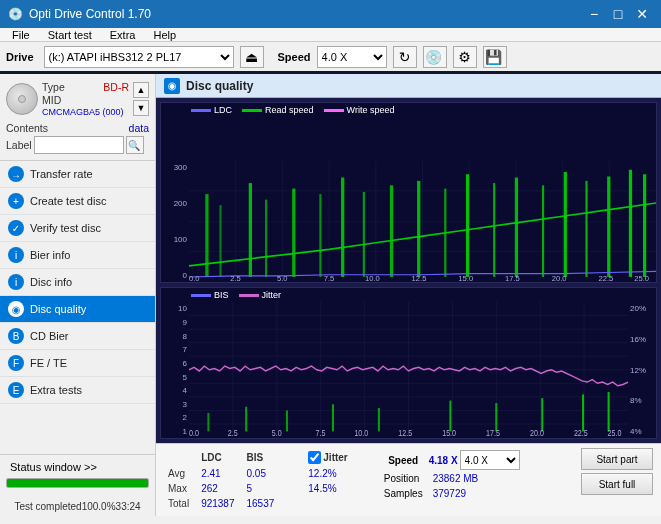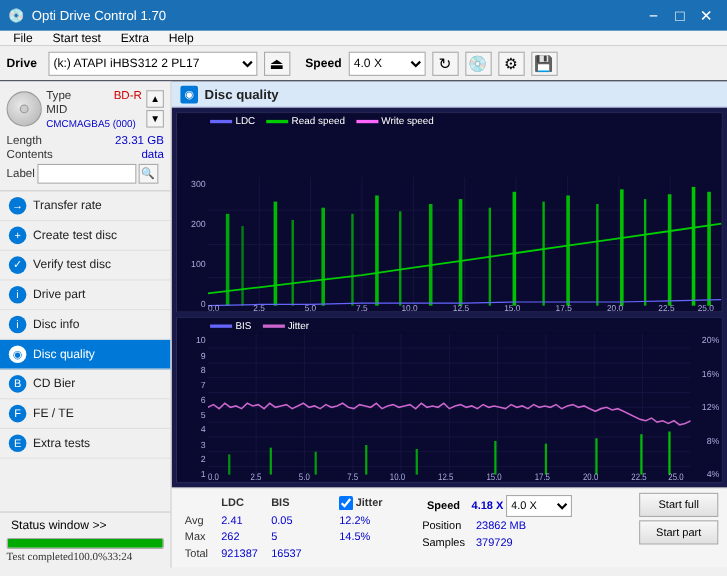--- a/index.html
+++ b/index.html
@@ -9,21 +9,21 @@
     .titlebar { background: #1a6fb5; color: white; display: flex; align-items: center; justify-content: space-between; padding: 4px 8px; height: 28px; }
     .titlebar-left { display: flex; align-items: center; gap: 6px; font-size: 12px; font-weight: 500; }
     .titlebar-right { display: flex; gap: 2px; }
     .titlebar-btn { background: transparent; border: none; color: white; cursor: pointer; width: 22px; height: 18px; font-size: 14px; display: flex; align-items: center; justify-content: center; }
 
     
     .menubar { background: #f5f5f5; border-bottom: 1px solid #ccc; display: flex; align-items: center; padding: 2px 4px; height: 14px; gap: 2px; }
     .menu-item { padding: 2px 8px; cursor: pointer; font-size: 11px; border-radius: 2px; }
 
     
-    .drivetoolbar { background: #f0f0f0; border-bottom: 1px solid #0f172a; display: flex; align-items: center; padding: 3px 6px; height: 32px; gap: 6px; }
+    .drivetoolbar { background: #f0f0f0; border-bottom: 3px solid #0f172a; display: flex; align-items: center; padding: 3px 6px; height: 32px; gap: 6px; }
     .drive-label { font-size: 11px; font-weight: bold; margin-right: 4px; }
     .drive-select { height: 22px; font-size: 11px; border: 1px solid #aaa; background: white; min-width: 190px; }
     .toolbar-icon-btn { width: 24px; height: 22px; border: 1px solid #aaa; background: #f5f5f5; cursor: pointer; display: flex; align-items: center; justify-content: center; font-size: 14px; }
     .speed-label { font-size: 11px; font-weight: bold; margin-left: 8px; }
     .speed-select { height: 22px; font-size: 11px; border: 1px solid #aaa; background: white; width: 70px; }
 
     
     .main { display: flex; height: calc(524px - 28px - 22px - 32px); }
 
     
@@ -48,21 +48,21 @@
     .nav-item.active { background: #0078d7; color: white; }
     .nav-icon { width: 16px; height: 16px; border-radius: 50%; display: flex; align-items: center; justify-content: center; font-size: 10px; flex-shrink: 0; }
     .nav-icon.blue { background: #0078d7; color: white; }
     .nav-icon.active { background: white; color: #0078d7; }
 
     
     .status-panel { border-top: 1px solid #ccc; padding: 4px 6px; }
     .status-window-btn { display: flex; align-items: center; gap: 4px; cursor: pointer; font-size: 11px; padding: 2px 4px; }
     .progress-bar-container { height: 10px; background: #e0e0e0; border: 1px solid #aaa; border-radius: 2px; margin-top: 3px; overflow: hidden; }
     .progress-bar-fill { height: 100%; background: #00aa00; }
-    .status-text-row { display: flex; justify-content: flex-start; margin-top: 2px; font-size: 10px; color: #333; font-family: Liberation Serif, serif; }
+    .status-text-row { display: flex; justify-content: center; margin-top: 13px; font-size: 10px; color: #333; }
 
     
     .content { flex: 1; display: flex; flex-direction: column; overflow: hidden; }
 
     
     .disc-quality-header { background: #d8e8f8; border-bottom: 1px solid #aac; display: flex; align-items: center; padding: 3px 8px; gap: 6px; height: 24px; }
     .disc-quality-title { font-size: 12px; font-weight: bold; color: #222; }
     .disc-quality-icon { width: 16px; height: 16px; background: #0078d7; border-radius: 2px; display: flex; align-items: center; justify-content: center; color: white; font-size: 10px; }
 
     
@@ -150,24 +150,20 @@
           </div>
           <div class="disc-info-row">
             <span class="disc-info-value" style="font-size:9px;">CMCMAGBA5 (000)</span>
           </div>
         </div>
         <div style="display:flex;flex-direction:column;gap:2px;">
           <button class="toolbar-icon-btn" style="width:16px;height:16px;font-size:9px;">▲</button>
           <button class="toolbar-icon-btn" style="width:16px;height:16px;font-size:9px;">▼</button>
         </div>
       </div>
-      <div class="disc-info-row" style="margin-top:2px;">
-        <span class="disc-info-label">Length</span>
-        <span class="disc-info-value">23.31 GB</span>
-      </div>
       <div class="disc-info-row">
         <span class="disc-info-label">Contents</span>
         <span class="disc-info-value">data</span>
       </div>
       <div class="label-row">
         <span class="disc-info-label">Label</span>
         <input class="label-input" type="text" value="" style="">
         <button class="label-btn">🔍</button>
       </div>
     </div>
@@ -180,21 +176,21 @@
       <div class="nav-item">
         <div class="nav-icon blue">+</div>
         <span>Create test disc</span>
       </div>
       <div class="nav-item">
         <div class="nav-icon blue">✓</div>
         <span>Verify test disc</span>
       </div>
       <div class="nav-item">
         <div class="nav-icon blue">i</div>
-        <span>Drive part</span>
+        <span>Bier info</span>
       </div>
       <div class="nav-item">
         <div class="nav-icon blue">i</div>
         <span>Disc info</span>
       </div>
       <div class="nav-item active">
         <div class="nav-icon active">◉</div>
         <span>Disc quality</span>
       </div>
       <div class="nav-item">
@@ -395,21 +391,21 @@
               <text x="162" y="109" font-size="7" fill="#aaaadd">10.0</text>
               <text x="205" y="109" font-size="7" fill="#aaaadd">12.5</text>
               <text x="248" y="109" font-size="7" fill="#aaaadd">15.0</text>
               <text x="291" y="109" font-size="7" fill="#aaaadd">17.5</text>
               <text x="334" y="109" font-size="7" fill="#aaaadd">20.0</text>
               <text x="377" y="109" font-size="7" fill="#aaaadd">22.5</text>
               <text x="410" y="109" font-size="7" fill="#aaaadd">25.0</text>
             </svg>
           </div>
 
-          <div style="width:28px; display:flex; flex-direction:column; justify-content:space-between; padding:2px 2px; align-items:flex-end; background:#0a0a30;">
+          <div style="width:28px; display:flex; flex-direction:column; justify-content:space-between; padding:2px 2px; align-items:flex-start; background:#0a0a30;">
             <span class="axis-label">20%</span>
             <span class="axis-label">16%</span>
             <span class="axis-label">12%</span>
             <span class="axis-label">8%</span>
             <span class="axis-label">4%</span>
           </div>
         </div>
       </div>
     </div>
 
@@ -475,18 +471,18 @@
             <td class="blue" colspan="2">23862 MB</td>
           </tr>
           <tr>
             <td>Samples</td>
             <td class="blue" colspan="2">379729</td>
           </tr>
         </tbody>
       </table>
 
       <div class="start-btns">
+        <button class="start-btn">Start part</button>
         <button class="start-btn">Start full</button>
-        <button class="start-btn">Start part</button>
       </div>
     </div>
   </div>
 </div>
 
 </body></html>

